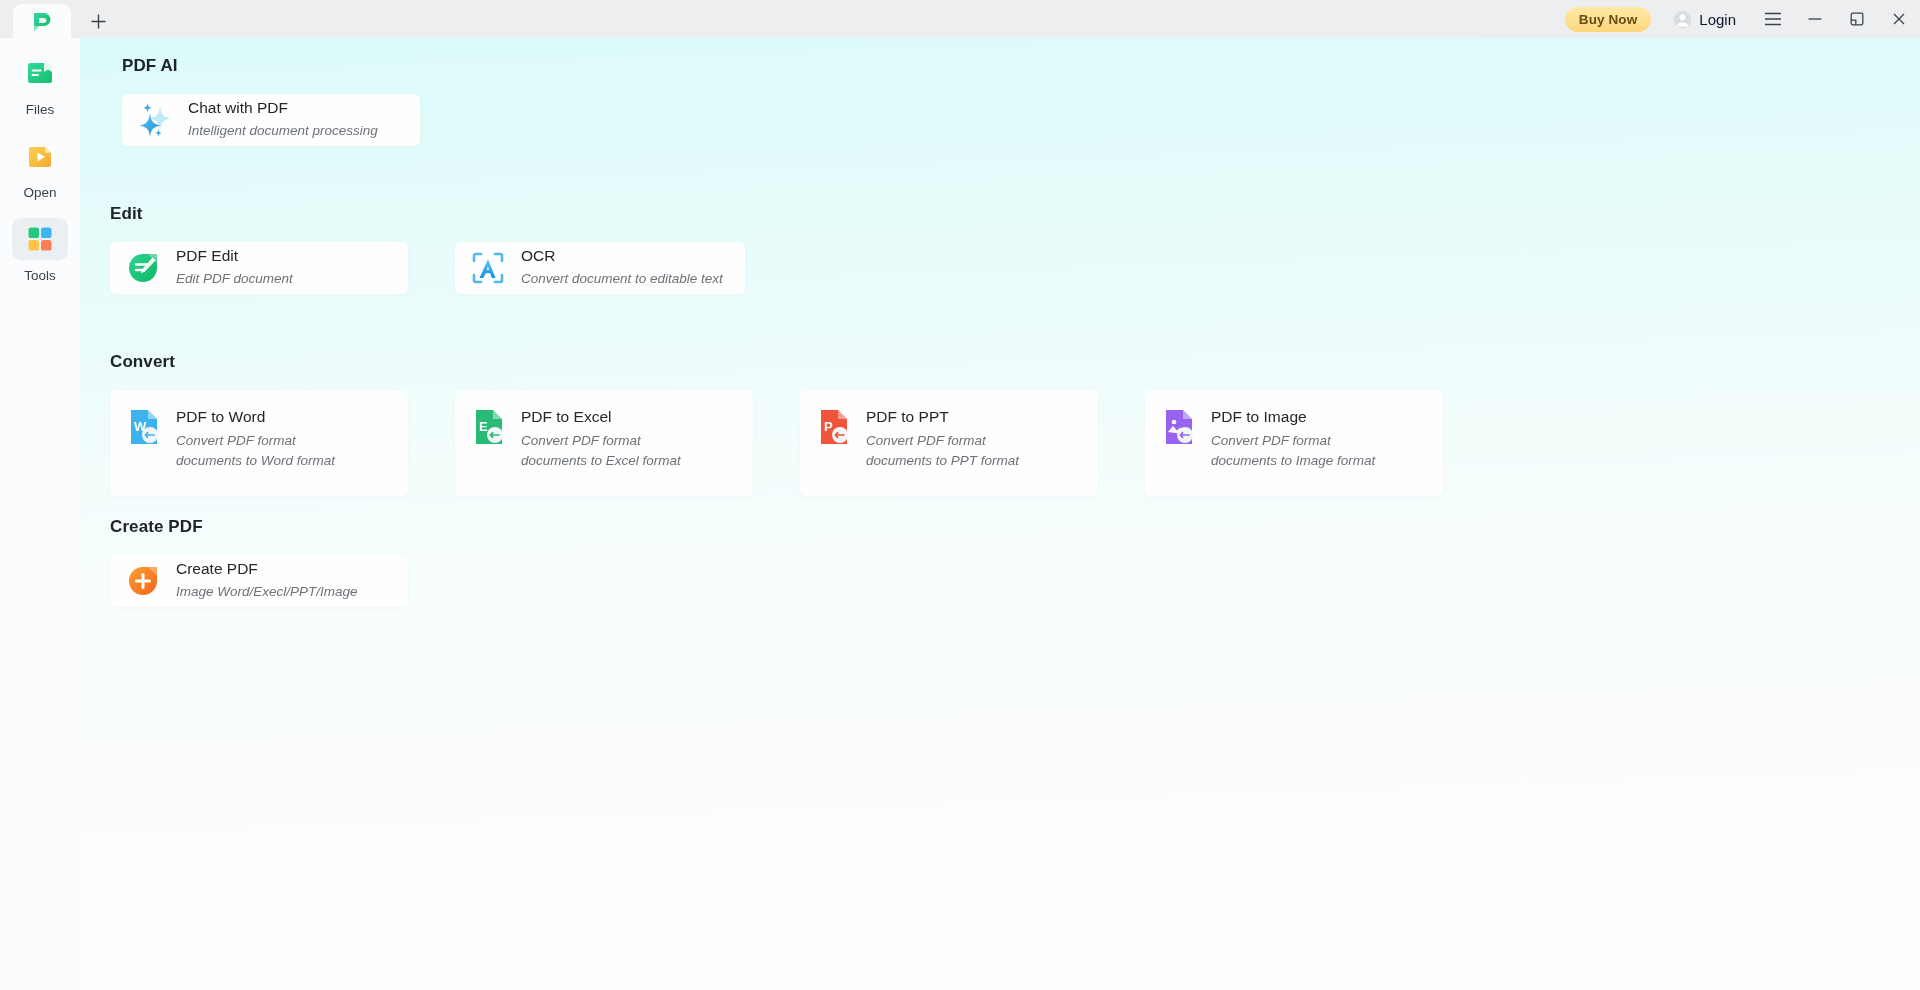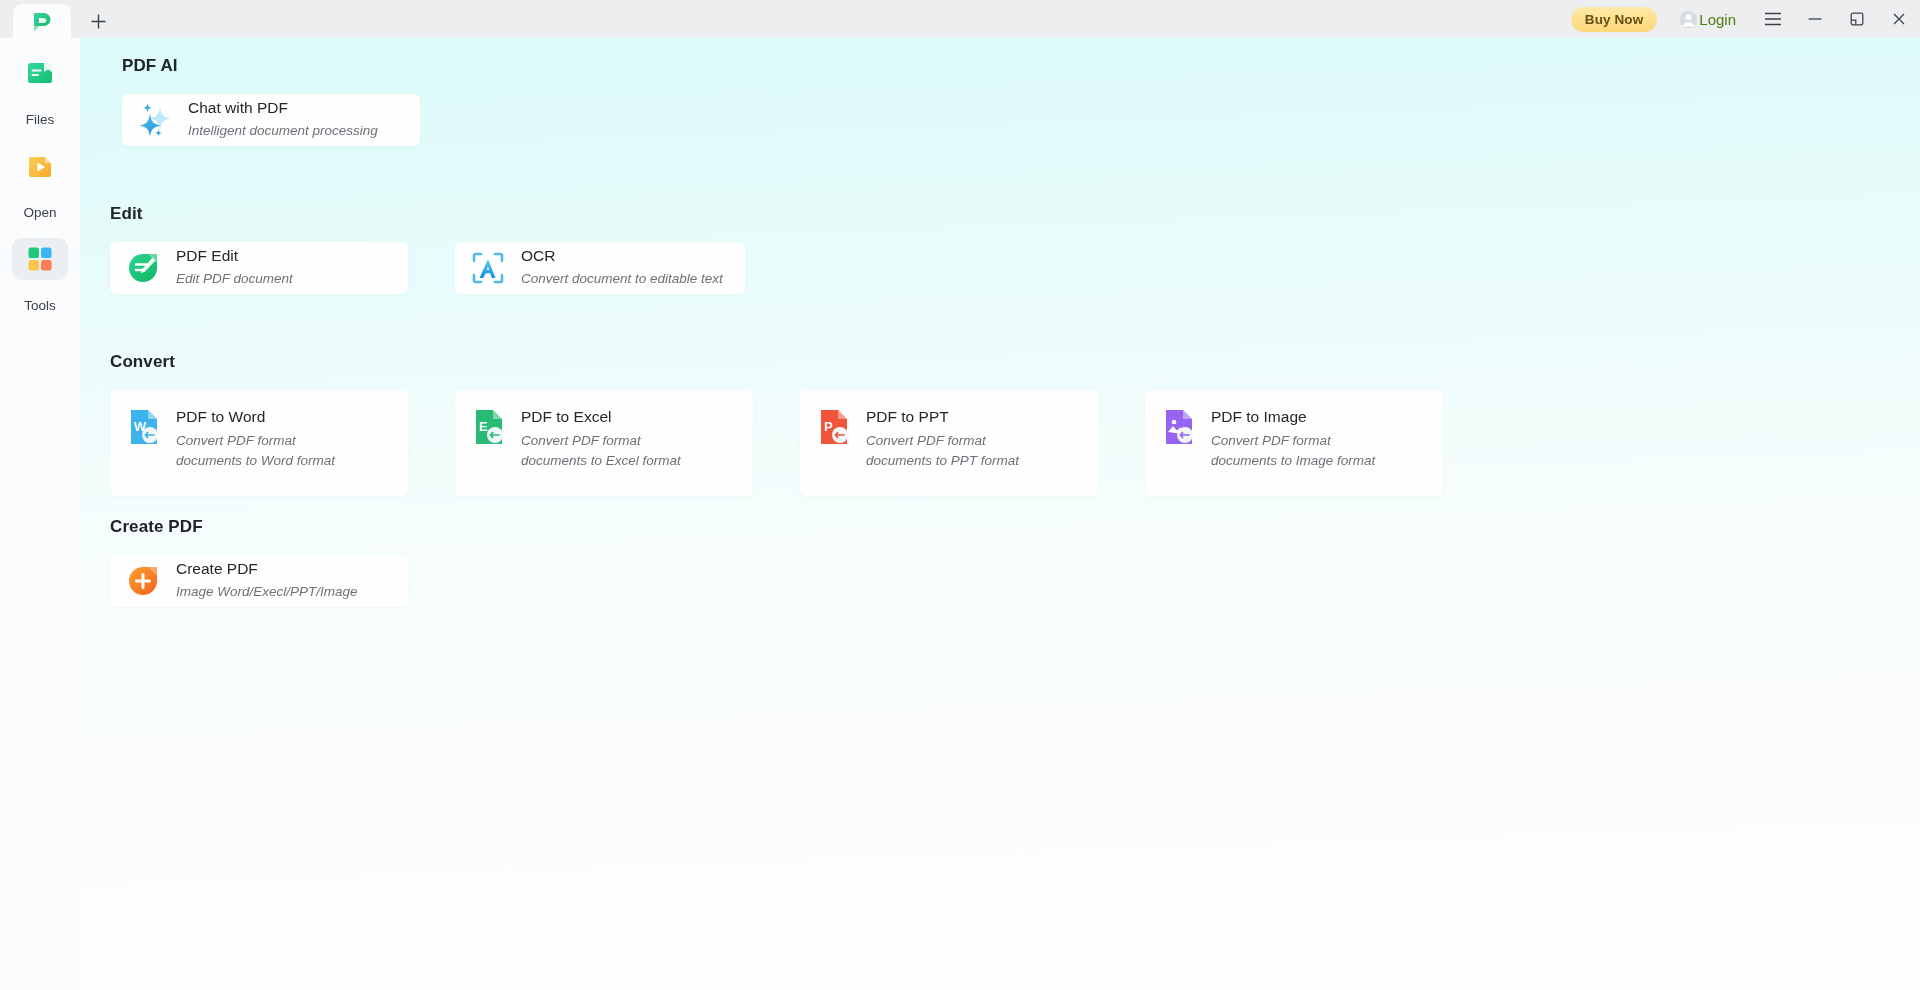--- a/index.html
+++ b/index.html
@@ -42,23 +42,23 @@
     height: 25px;
     padding: 0 14px;
     border-radius: 13px;
     background: linear-gradient(180deg,#ffe9a8 0%, #fcd77b 100%);
     color: #6b4c12;
     font-size: 13.5px; font-weight: 600;
     display: flex; align-items: center;
     letter-spacing: .1px;
   }
   .login {
-    display: flex; align-items: center; gap: 1px;
+    display: flex; align-items: center; gap: 7px;
     margin-left: 22px;
-    color: #4d7c0f; font-size: 15px;
+    color: #0f172a; font-size: 15px;
   }
   .avatar-ic { width: 19px; height: 19px; display:block; }
   .wbtn {
     width: 42px; height: 38px;
     display: flex; align-items: center; justify-content: center;
     color: #3c4147;
   }
   .wbtn.menu { margin-left: 16px; }
   .wbtn svg { display:block; }
 
@@ -75,21 +75,21 @@
   }
   .rail-ic-wrap {
     width: 56px; height: 42px;
     border-radius: 9px;
     display: flex; align-items: center; justify-content: center;
   }
   .rail-item.active .rail-ic-wrap { background: #eceff1; }
   .rail-item.active { }
   .rail-label {
     font-size: 13.5px; color: #3c4147;
-    margin-top: 18px;
+    margin-top: 8px;
   }
   .rail-ic { width: 30px; height: 30px; display:block; }
 
   
   .main {
     position: absolute; top: 38px; left: 80px;
     width: 1840px; height: 952px;
     background: linear-gradient(178deg,
         #dcfafa 0%,
         #e2fbfa 14%,

